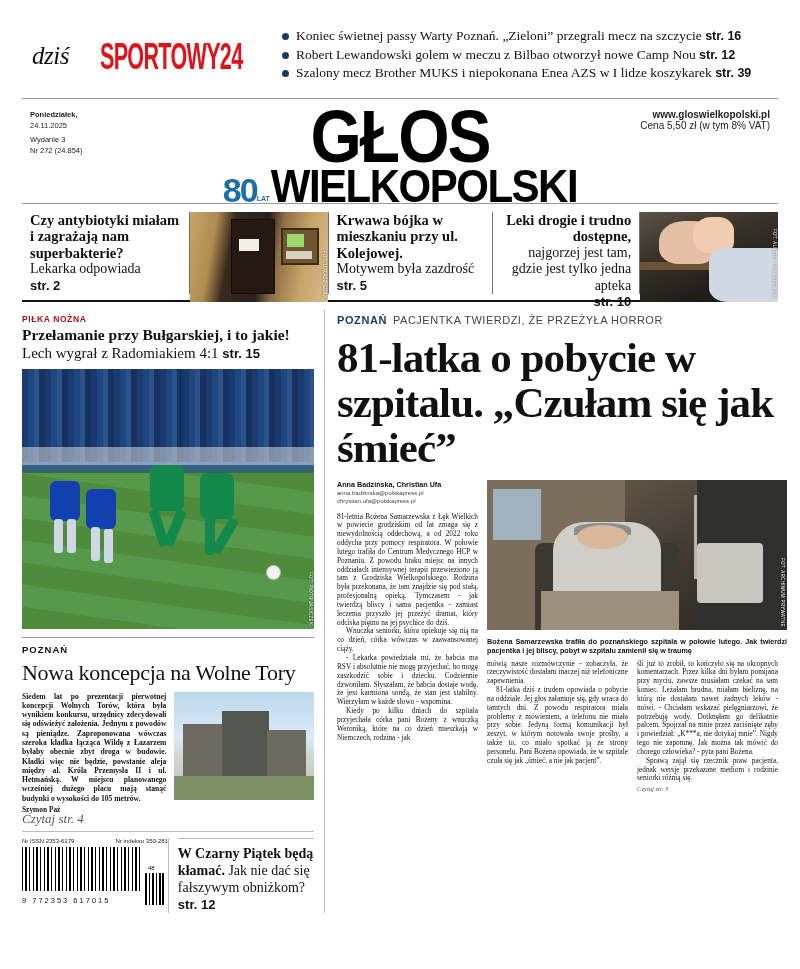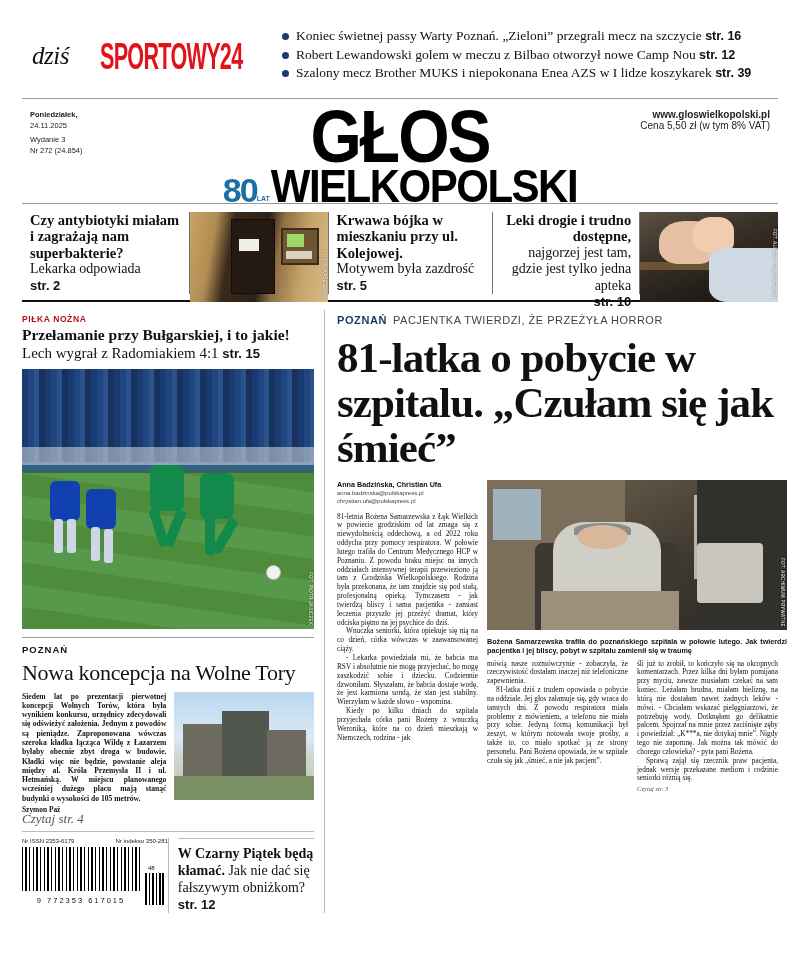--- a/index.html
+++ b/index.html
@@ -136,21 +136,21 @@
   .wolne-text .author { font-weight:bold; font-size:7.4px; display:block; margin-top:2px; }
   .wolne-text .more { font-style:italic; font-weight:normal; font-size:13px; display:block; color:#555; }
   .img-tory { width:145px; height:108px; position:relative; overflow:hidden;
      background:linear-gradient(#bcd8ef 0%,#d9e9f5 42%,#cfd6cf 60%,#b9c2b4 100%); }
   .img-tory .bldg { position:absolute; background:#6d6a60; }
   .img-tory .bldg.glass { background:#51564f; }
   .img-tory .green { position:absolute; bottom:0; left:0; right:0; height:22%; background:#7a8f63; }
 
   
   .bottom-left { display:flex; margin-top:7px; border-top:1px solid #bbb; padding-top:6px; }
-  .barcode-box { width:150px;text-align:center; }
+  .barcode-box { width:150px; }
   .bc-meta { display:flex; justify-content:space-between; font-family:"Liberation Sans", sans-serif; font-size:6px; color:#222; margin-bottom:3px; }
   .bc-bars { height:44px; width:118px; background:
       repeating-linear-gradient(90deg,#000 0 1.5px,#fff 1.5px 3px,#000 3px 5px,#fff 5px 7.5px,#000 7.5px 8.5px,#fff 8.5px 11px); display:inline-block; }
   .bc-row { display:flex; align-items:flex-end; gap:5px; }
   .bc-small { width:20px; height:32px; background:repeating-linear-gradient(90deg,#000 0 1.5px,#fff 1.5px 3.5px); position:relative; }
   .bc-small span { position:absolute; top:-8px; left:3px; font-family:"Liberation Sans", sans-serif; font-size:6px; }
   .bc-digits { font-family:"Liberation Sans", sans-serif; font-size:7.5px; letter-spacing:2px; margin-top:1px; }
   .bf { width:150px; border-left:1px solid #bbb; padding-left:9px; }
   .bf .line { border-top:1px solid #bbb; margin-bottom:6px; }
   .bf-text { font-size:14px; line-height:17px; }

